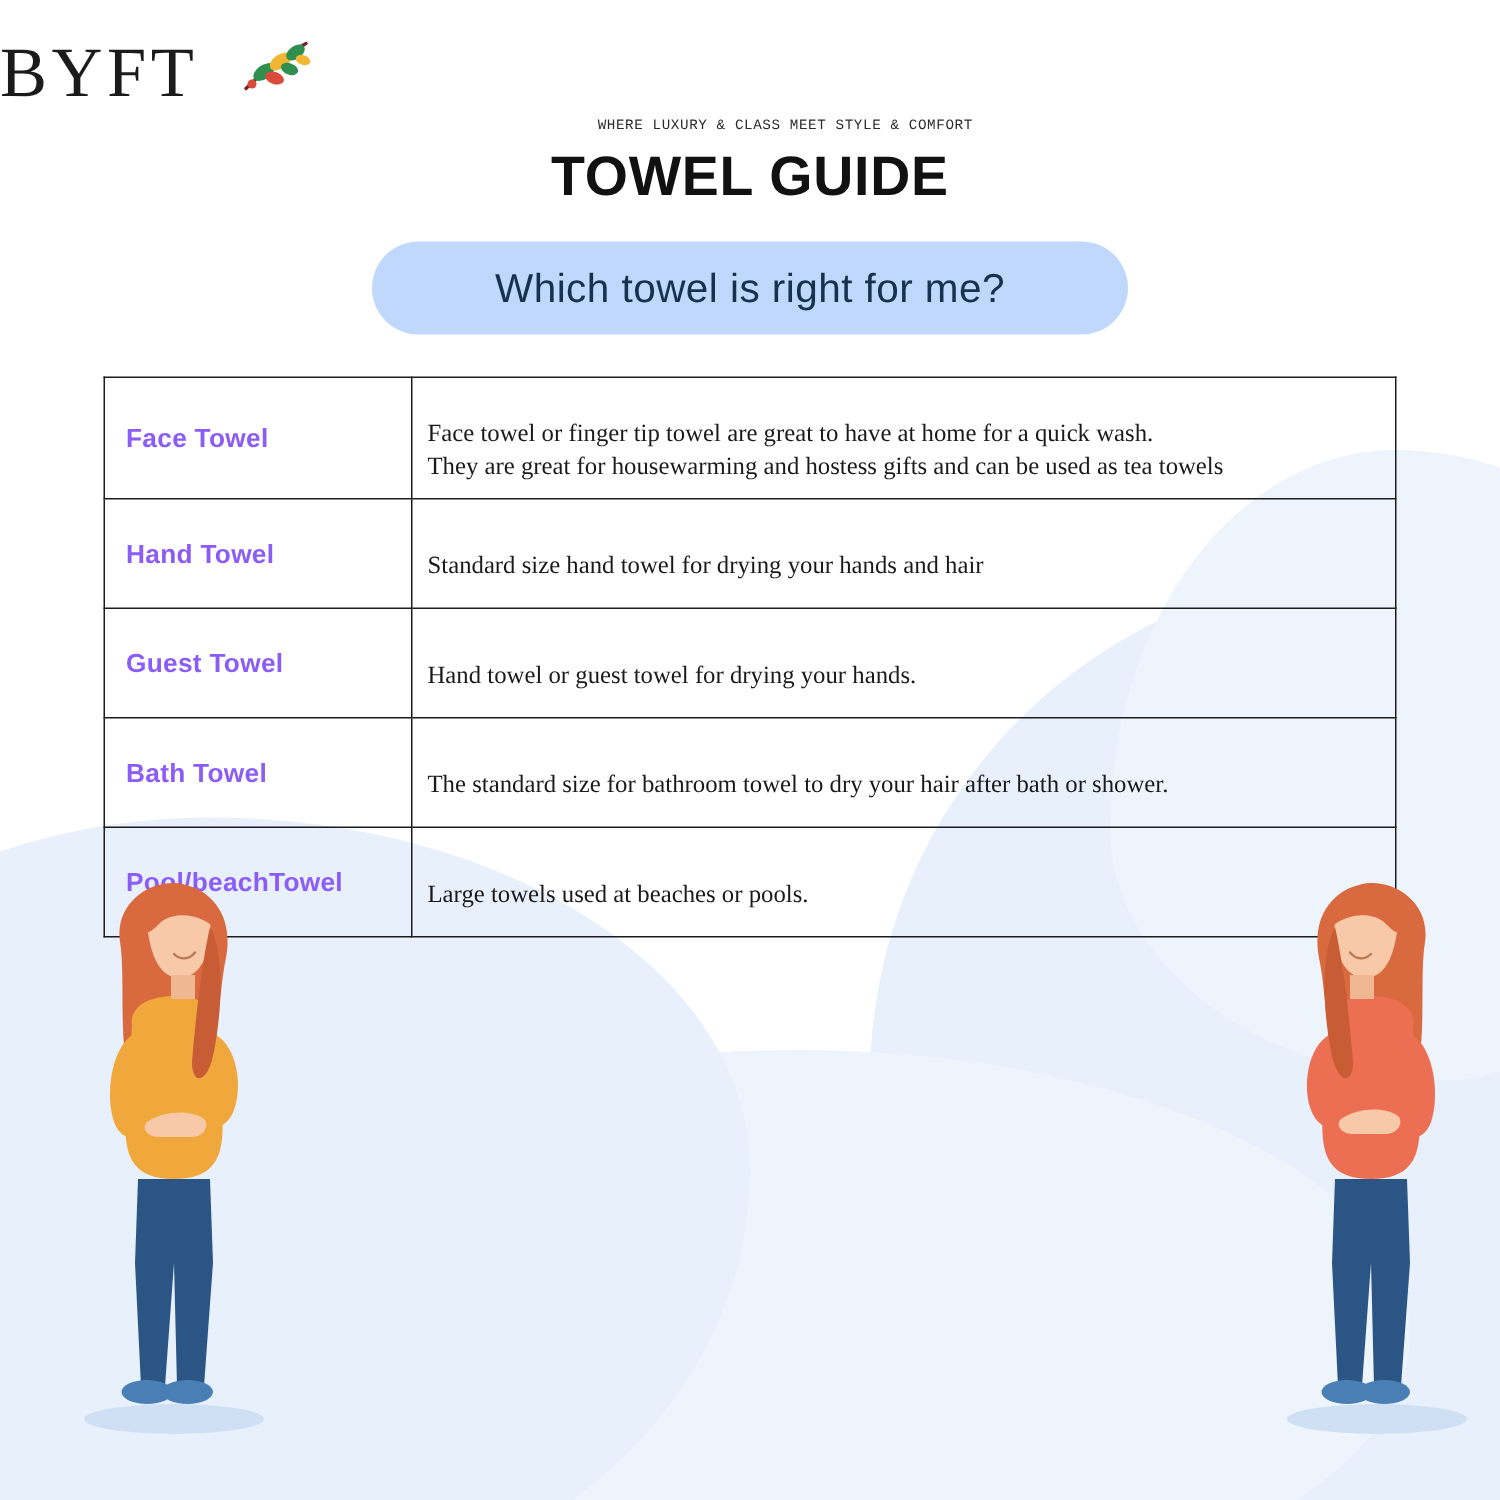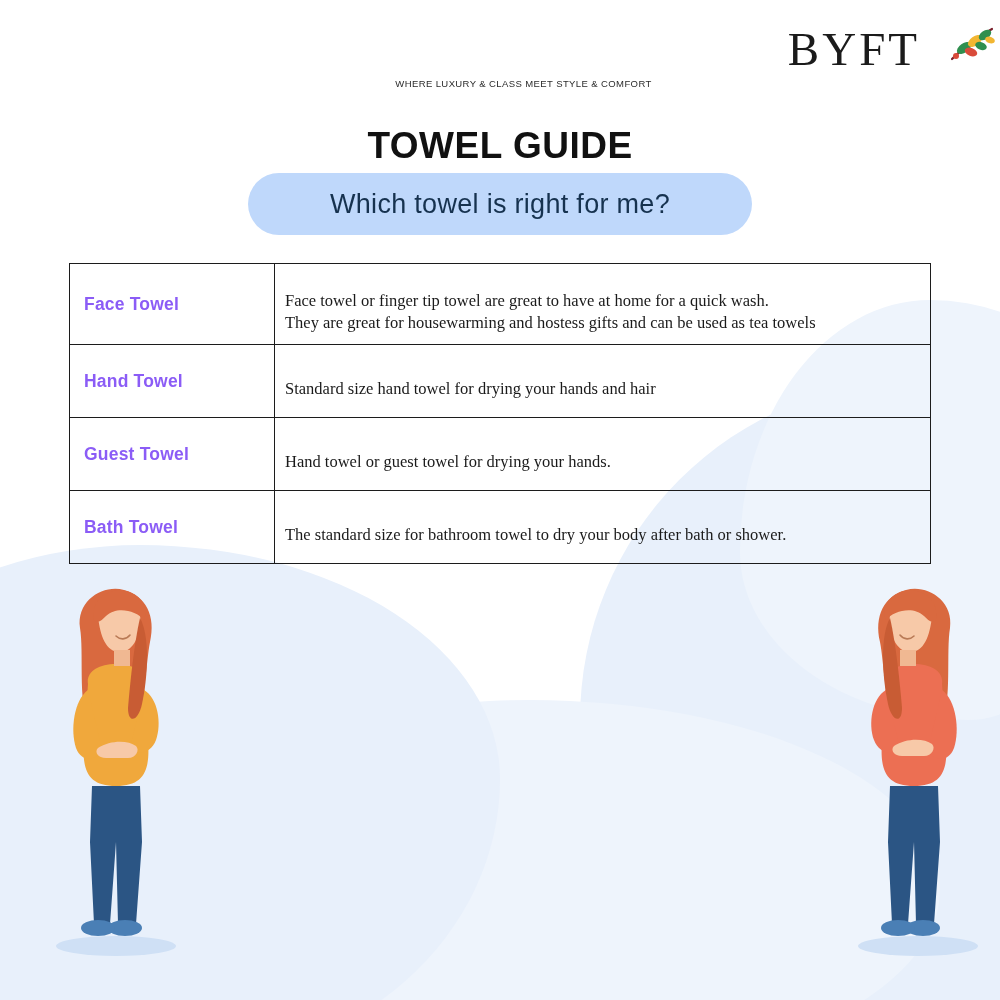--- a/index.html
+++ b/index.html
@@ -62,52 +62,52 @@
   
   .header {
     position: relative;
     z-index: 3;
     text-align: center;
     padding-top: 22px;
   }
   .logo-row {
     display: flex;
     align-items: center;
-    justify-content: flex-end;
+    justify-content: flex-start;
     gap: 24px;
   }
   .logo-text {
     font-family: "Liberation Serif", serif;
     font-size: 47px;
     letter-spacing: 3px;
     color: #1b1b1b;
     font-weight: 400;
   }
   .logo-leaf {
     position: relative;
     top: -4px;
   }
   .logo-tagline {
-    font-family: Liberation Sans, sans-serif;
+    font-family: Liberation Mono, monospace;
     font-size: 9.5px;
     letter-spacing: 0.4px;
     color: #2b2b2b;
     margin-top: 2px;
     margin-left: 47px;
   }
   .main-title {
     font-family: "Liberation Sans", sans-serif;
     font-weight: bold;
     font-size: 37px;
     letter-spacing: 0.5px;
     color: #111111;
-    margin-top: 36px;
+    margin-top: 8px;
   }
   .pill {
-    margin: 6px auto 0 auto;
+    margin: 22px auto 0 auto;
     width: 504px;
     height: 62px;
     background: #bfd8fb;
     border-radius: 34px;
     display: flex;
     align-items: center;
     justify-content: center;
   }
   .pill-text {
     font-family: "Liberation Sans", sans-serif;
@@ -209,21 +209,25 @@
         <tr class="r-other">
           <td class="cat">Hand Towel</td>
           <td class="desc"> Standard size hand towel for drying your hands and hair</td>
         </tr>
         <tr class="r-other">
           <td class="cat">Guest Towel</td>
           <td class="desc">Hand towel or guest towel for drying your hands.</td>
         </tr>
         <tr class="r-other">
           <td class="cat">Bath Towel</td>
-          <td class="desc">The standard size for bathroom towel to dry your body after bath or shower.</td>
+          <td class="desc">The standard size for bathroom towel to dry your hair after bath or shower.</td>
+        </tr>
+        <tr class="r-other">
+          <td class="cat">Pool/beachTowel</td>
+          <td class="desc">Large towels used at beaches or pools.</td>
         </tr>
       </tbody>
     </table>
   </div>
 
   <div class="sizes">
 
     
     
     

